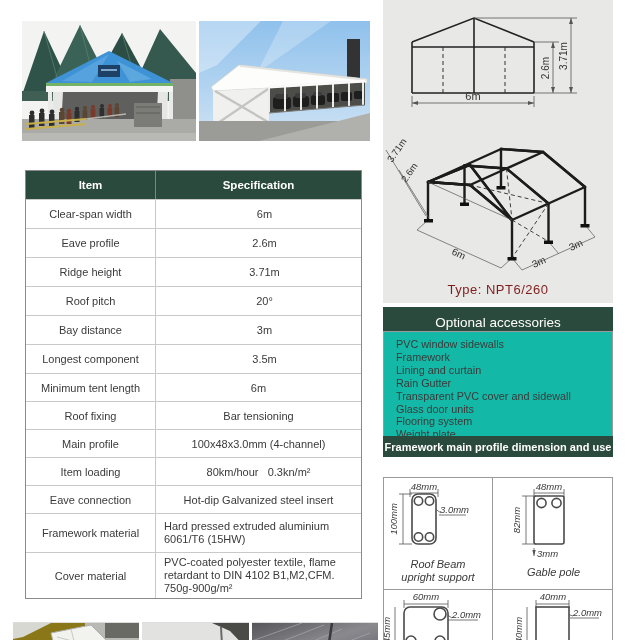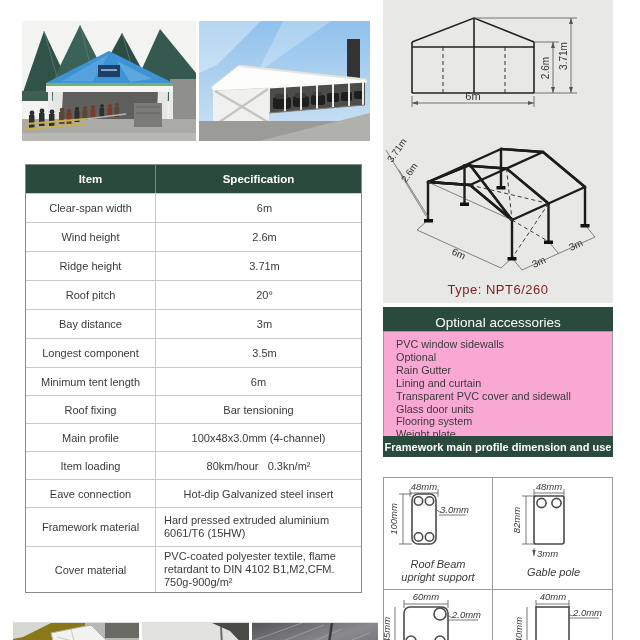--- a/index.html
+++ b/index.html
@@ -5,21 +5,21 @@
   * { margin:0; padding:0; box-sizing:border-box; }
   html,body { background:#fff; }
   .page {
     position:relative; width:640px; height:640px; overflow:hidden;
     background:#ffffff; font-family:"Liberation Sans", sans-serif; color:#333;
   }
   .photo { position:absolute; overflow:hidden; }
   .photo svg { display:block; }
 
   
-  .spec-table { position:absolute; left:25px; top:164px; width:337px;
+  .spec-table { position:absolute; left:25px; top:170px; width:337px;
     border:1px solid #8a8a8a; font-size:11px; color:#3a3a3a; background:#fff; }
   .t-header { display:flex; background:#2b4a3e; color:#fff; font-weight:bold;
     font-size:11.5px; height:28px; }
   .t-header .c-item { border-right:1px solid rgba(255,255,255,0.35); }
   .t-row { display:flex; border-top:1px solid #c9c9c9; }
   .c-item { width:130px; display:flex; align-items:center; justify-content:center;
     text-align:center; border-right:1px solid #c9c9c9; padding:0 4px; }
   .t-row .c-item { border-right:1px solid #c9c9c9; }
   .c-spec { flex:1; display:flex; align-items:center; justify-content:center;
     text-align:center; padding:0 8px; }
@@ -32,21 +32,21 @@
   .type-label { position:absolute; left:0; top:282px; width:230px; text-align:center;
     font-size:13px; color:#7f1d1d; letter-spacing:0.5px; }
 
   
   .sec-header { position:absolute; background:#2b4a3e; color:#fff; text-align:center;
     display:flex; align-items:center; justify-content:center; }
   .acc-header { left:383px; top:307px; width:230px; height:30px; font-size:13.5px; }
   .fw-header  { left:383px; top:436px; width:230px; height:21px; font-size:11px; font-weight:bold; }
 
   .acc-box { position:absolute; left:383px; top:331px; width:230px; height:110px;
-    background:#f9a8d4; border:1px solid #9a9a9a; padding:6px 0 0 12px; }
+    background:#14b8a6; border:1px solid #9a9a9a; padding:6px 0 0 12px; }
   .acc-item { font-size:10.8px; line-height:12.9px; color:#3a3a3a; }
 
   .fw-grid { position:absolute; left:383px; top:477px; width:230px; height:163px;
     background:#fff; border:1px solid #9a9a9a; border-bottom:none; }
   .fw-vline { position:absolute; left:108px; top:0; width:1px; height:163px; background:#9a9a9a; }
   .fw-hline { position:absolute; left:0; top:111px; width:228px; height:1px; background:#9a9a9a; }
   .fw-cell { position:absolute; overflow:visible;font-style:italic; }
   .fw-cap { position:absolute; width:100%; text-align:center; font-size:11px; color:#3a3a3a; }
 
   .thumb { position:absolute; top:622px; height:40px; overflow:hidden; border-top:1px solid #ddd; }
@@ -185,21 +185,21 @@
   <div class="spec-table">
     <div class="t-header">
       <div class="c-item">Item</div>
       <div class="c-spec">Specification</div>
     </div>
     <div class="t-row h29">
         <div class="c-item">Clear-span width</div>
         <div class="c-spec">6m</div>
       </div>
     <div class="t-row h29">
-        <div class="c-item">Wind height</div>
+        <div class="c-item">Eave profile</div>
         <div class="c-spec">2.6m</div>
       </div>
     <div class="t-row h29">
         <div class="c-item">Ridge height</div>
         <div class="c-spec">3.71m</div>
       </div>
     <div class="t-row h29">
         <div class="c-item">Roof pitch</div>
         <div class="c-spec">20°</div>
       </div>
@@ -340,23 +340,23 @@
       <text x="149" y="142" font-size="10" fill="#333" transform="rotate(-25 149 142)">3m</text>
       <text x="186" y="125" font-size="10" fill="#333" transform="rotate(-25 186 125)">3m</text>
     </svg>
 
     <div class="type-label">Type: NPT6/260</div>
   </div>
 
   <div class="sec-header acc-header">Optional accessories</div>
   <div class="acc-box">
     <div class="acc-item">PVC window sidewalls</div>
-    <div class="acc-item">Optional</div>
+    <div class="acc-item">Framework</div>
+    <div class="acc-item">Lining and curtain</div>
     <div class="acc-item">Rain Gutter</div>
-    <div class="acc-item">Lining and curtain</div>
     <div class="acc-item">Transparent PVC cover and sidewall</div>
     <div class="acc-item">Glass door units</div>
     <div class="acc-item">Flooring system</div>
     <div class="acc-item">Weight plate</div>
   </div>
 
   <div class="sec-header fw-header">Framework main profile dimension and use</div>
 
   <div class="fw-grid">
     <div class="fw-vline"></div>

